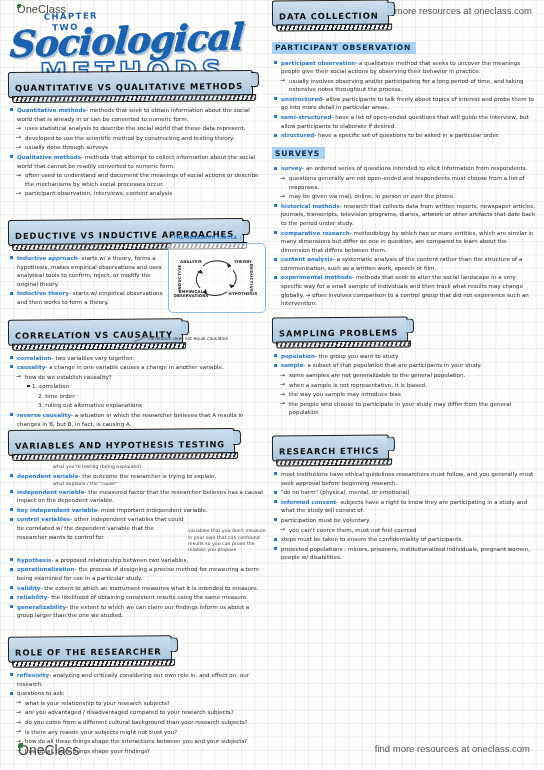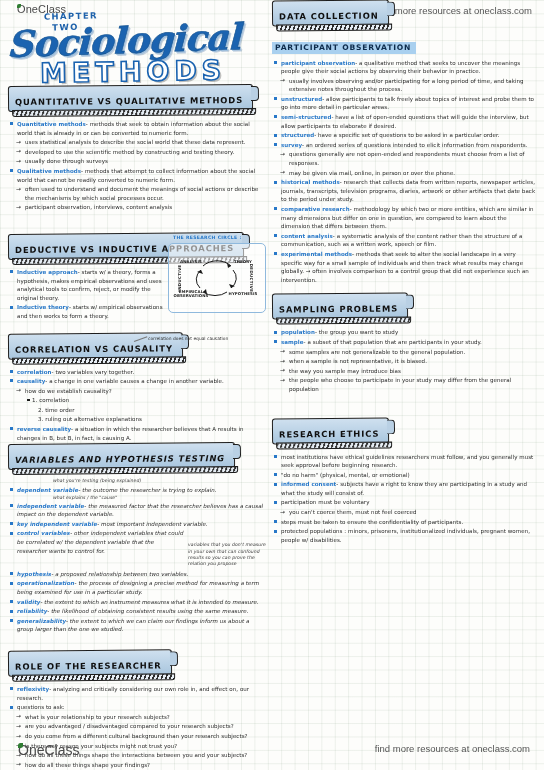--- a/index.html
+++ b/index.html
@@ -197,21 +197,21 @@
 
   <div class="brand-top"><span class="leaf"></span><span>OneClass</span></div>
   <div class="chapter">
     <span>CHAPTER</span>
     <span class="c2">TWO</span>
   </div>
   <div class="title-script">Sociological</div>
   <div class="title-block">METHODS</div>
   <div class="watermark-top">find more resources at oneclass.com</div>
 
-  <div class="col col-left" style="top:85px;">
+  <div class="col col-left" style="top:71px;">
 
     <div>
       <div class="banner"><span class="btxt">QUANTITATIVE VS QUALITATIVE METHODS</span><span class="tail"></span></div>
       <div class="line bul"><span class="term">Quantitative methods</span><span>- methods that seek to obtain information about the social world that is already in or can be converted to numeric form.</span></div>
       <div class="line arrow">uses statistical analysis to describe the social world that these data represent.</div>
       <div class="line arrow">developed to use the scientific method by constructing and testing theory.</div>
       <div class="line arrow">usually done through surveys</div>
       <div class="line bul"><span class="term">Qualitative methods</span><span>- methods that attempt to collect information about the social world that cannot be readily converted to numeric form.</span></div>
       <div class="line arrow">often used to understand and document the meanings of social actions or describe the mechanisms by which social processes occur.</div>
       <div class="line arrow">participant observation, interviews, content analysis</div>
@@ -227,21 +227,21 @@
       <div class="banner"><span class="btxt">CORRELATION VS CAUSALITY</span><span class="tail"></span></div>
       <div class="line bul"><span class="term">correlation</span><span>- two variables vary together.</span></div>
       <div class="line bul"><span class="term">causality</span><span>- a change in one variable causes a change in another variable.</span></div>
       <div class="line arrow">how do we establish causality?</div>
       <div class="line numbered first">1. correlation</div>
       <div class="line numbered">2. time order</div>
       <div class="line numbered">3. ruling out alternative explanations</div>
       <div class="line bul"><span class="term">reverse causality</span><span>- a situation in which the researcher believes that A results in changes in B, but B, in fact, is causing A.</span></div>
     </div>
 
-    <div style="font-style:italic;">
+    <div style="">
       <div class="banner"><span class="btxt">VARIABLES AND HYPOTHESIS TESTING</span><span class="tail"></span></div>
       <div class="line sidenote" style="padding-left:45px;margin-bottom:1px;">what you're testing (being explained)</div>
       <div class="line bul"><span class="term">dependent variable</span><span>- the outcome the researcher is trying to explain.</span></div>
       <div class="line sidenote" style="padding-left:45px;margin:0;">what explains / the "cause"</div>
       <div class="line bul"><span class="term">independent variable</span><span>- the measured factor that the researcher believes has a causal impact on the dependent variable.</span></div>
       <div class="line bul"><span class="term">key independent variable</span><span>- most important independent variable.</span></div>
       <div class="line bul" style="width:168px;"><span class="term">control variables</span><span>- other independent variables that could be correlated w/ the dependent variable that the researcher wants to control for.</span></div>
       <div class="line sidenote" style="position:relative;left:180px;top:-14px;width:78px;margin-bottom:-12px;">variables that you don't measure in your own that can confound results so you can prove the relation you propose</div>
       <div class="line bul"><span class="term">hypothesis</span><span>- a proposed relationship between two variables.</span></div>
       <div class="line bul"><span class="term">operationalization</span><span>- the process of designing a precise method for measuring a term being examined for use in a particular study.</span></div>
@@ -295,20 +295,21 @@
       <div class="line arrow">usually involves observing and/or participating for a long period of time, and taking extensive notes throughout the process.</div>
     </div>
 
     <div>
       <div class="line bul"><span class="term">unstructured</span><span>- allow participants to talk freely about topics of interest and probe them to go into more detail in particular areas.</span></div>
       <div class="line bul"><span class="term">semi-structured</span><span>- have a list of open-ended questions that will guide the interview, but allow participants to elaborate if desired.</span></div>
       <div class="line bul"><span class="term">structured</span><span>- have a specific set of questions to be asked in a particular order.</span></div>
     </div>
 
     <div>
+      <div><span class="subhead">SURVEYS</span></div>
       <div class="line bul"><span class="term">survey</span><span>- an ordered series of questions intended to elicit information from respondents.</span></div>
       <div class="line arrow">questions generally are not open-ended and respondents must choose from a list of responses.</div>
       <div class="line arrow">may be given via mail, online, in person or over the phone.</div>
     </div>
 
     <div>
       <div class="line bul"><span class="term">historical methods</span><span>- research that collects data from written reports, newspaper articles, journals, transcripts, television programs, diaries, artwork or other artifacts that date back to the period under study.</span></div>
       <div class="line bul"><span class="term">comparative research</span><span>- methodology by which two or more entities, which are similar in many dimensions but differ on one in question, are compared to learn about the dimension that differs between them.</span></div>
       <div class="line bul"><span class="term">content analysis</span><span>- a systematic analysis of the content rather than the structure of a communication, such as a written work, speech or film.</span></div>
       <div class="line bul"><span class="term">experimental methods</span><span>- methods that seek to alter the social landscape in a very specific way for a small sample of individuals and then track what results may change globally. → often involves comparison to a control group that did not experience such an intervention.</span></div>
@@ -317,21 +318,21 @@
     <div style="margin-top:9px;">
       <div class="banner"><span class="btxt">SAMPLING PROBLEMS</span><span class="tail"></span></div>
       <div class="line bul"><span class="term">population</span><span>- the group you want to study</span></div>
       <div class="line bul"><span class="term">sample</span><span>- a subset of that population that are participants in your study.</span></div>
       <div class="line arrow">some samples are not generalizable to the general population.</div>
       <div class="line arrow">when a sample is not representative, it is biased.</div>
       <div class="line arrow">the way you sample may introduce bias</div>
       <div class="line arrow">the people who choose to participate in your study may differ from the general population</div>
     </div>
 
-    <div style="margin-top:24px;">
+    <div style="margin-top:18px;">
       <div class="banner"><span class="btxt">RESEARCH ETHICS</span><span class="tail"></span></div>
       <div class="line bul"><span>most institutions have ethical guidelines researchers must follow, and you generally must seek approval before beginning research.</span></div>
       <div class="line bul"><span>"do no harm" (physical, mental, or emotional)</span></div>
       <div class="line bul"><span class="term">informed consent</span><span>- subjects have a right to know they are participating in a study and what the study will consist of.</span></div>
       <div class="line bul"><span>participation must be voluntary</span></div>
       <div class="line arrow">you can't coerce them, must not feel coerced</div>
       <div class="line bul"><span>steps must be taken to ensure the confidentiality of participants.</span></div>
       <div class="line bul"><span>protected populations : minors, prisoners, institutionalized individuals, pregnant women, people w/ disabilities.</span></div>
     </div>
   </div>

